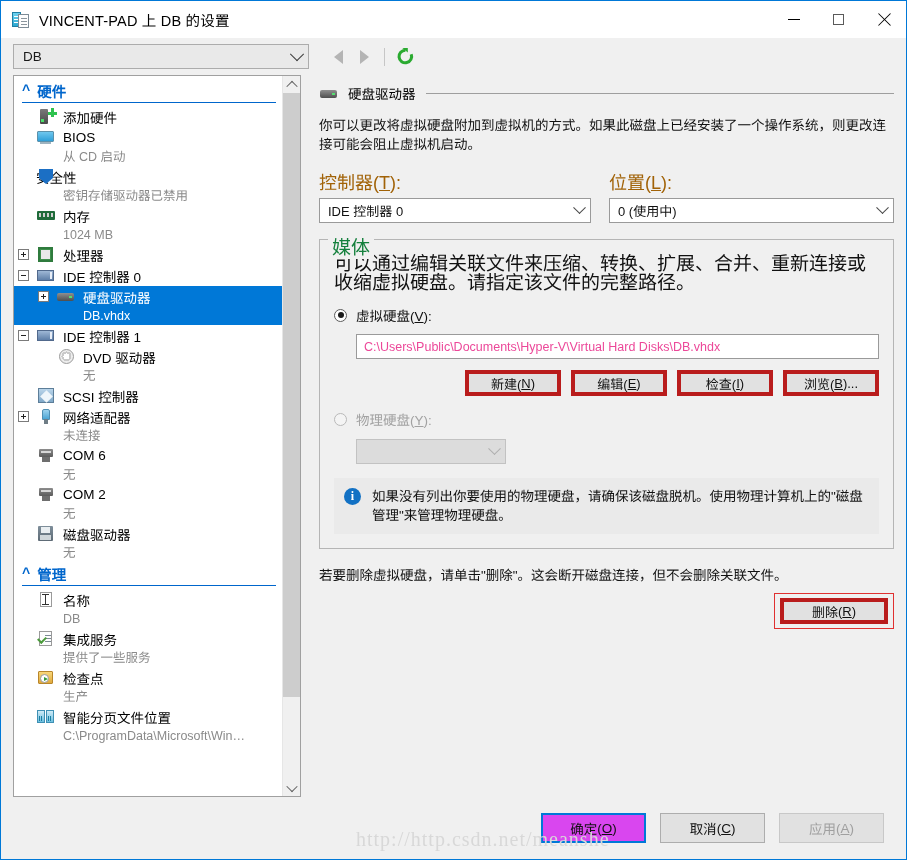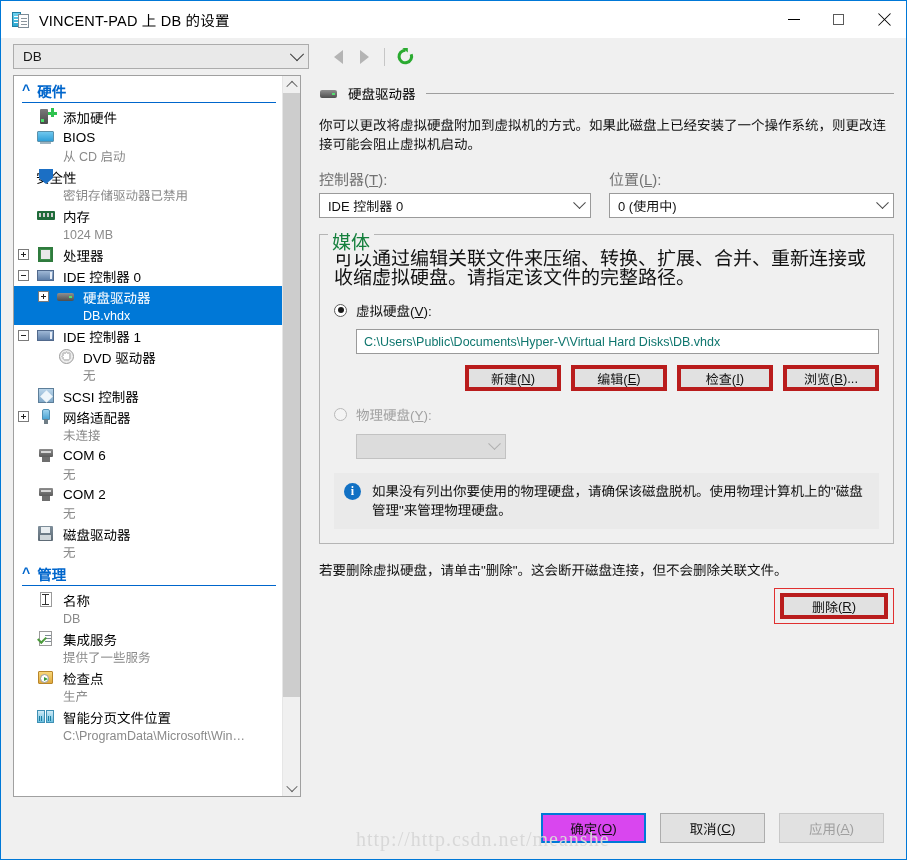--- a/index.html
+++ b/index.html
@@ -283,21 +283,21 @@
   }
   .pane-head .ico { margin-right: 9px; }
   .pane-head .t { font-size: 13.5px; color: #000; white-space: nowrap; }
   .pane-head .rule { flex: 1; height: 1px; background: #9e9e9e; margin-left: 10px; }
 
   .desc {
     font-size: 13.5px; color: #111; line-height: 19px;
     margin-top: 13px;
   }
   .fld-label {
-    font-size: 15px; color: #737373; margin-bottom: 4px;
+    font-size: 18px; color: #a16207; margin-bottom: 4px;
   }
   .u { text-decoration: underline; }
   .row2 { display: flex; margin-top: 14px; }
   .col-ctrl { width: 272px; margin-right: 18px; }
   .col-loc { flex: 1; }
   .combo {
     height: 25px;
     background: #ffffff;
     border: 1px solid #9a9a9a;
     box-sizing: border-box;
@@ -346,21 +346,21 @@
   .radio-label { font-size: 13.5px; color: #111; }
   .radio-label.disabled { color: #a2a2a2; }
 
   .path-input {
     margin-top: 9px; margin-left: 22px;
     height: 25px;
     background: #fff; border: 1px solid #9a9a9a;
     box-sizing: border-box;
     display: flex; align-items: center;
     padding: 0 7px;
-    font-size: 12.5px; color: #0f766e;
+    font-size: 12.5px; color: #ec4899;
   }
   .btn-row {
     display: flex; justify-content: flex-end;
     gap: 10px; margin-top: 11px;
   }
   .btn {
     min-width: 96px; height: 26px;
     background: #e1e1e1;
     border: 4px solid #b91c1c;
     box-sizing: border-box;

